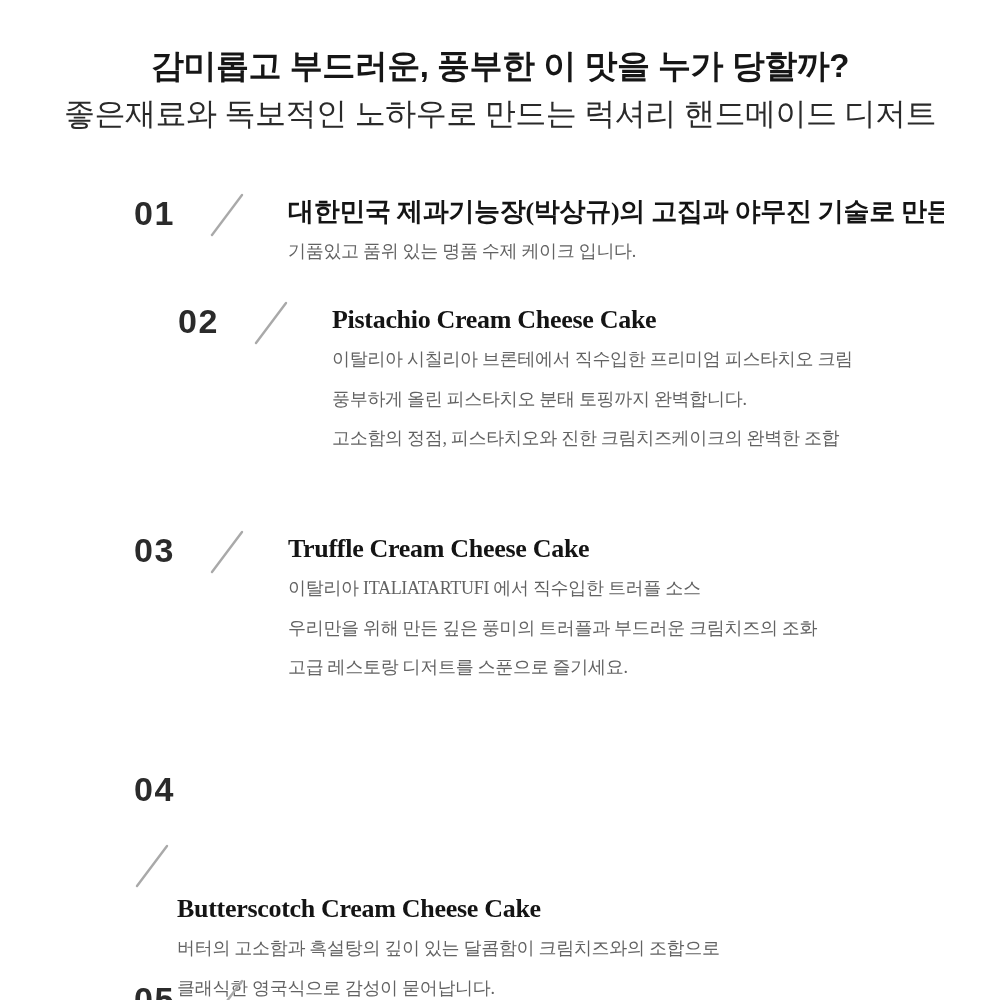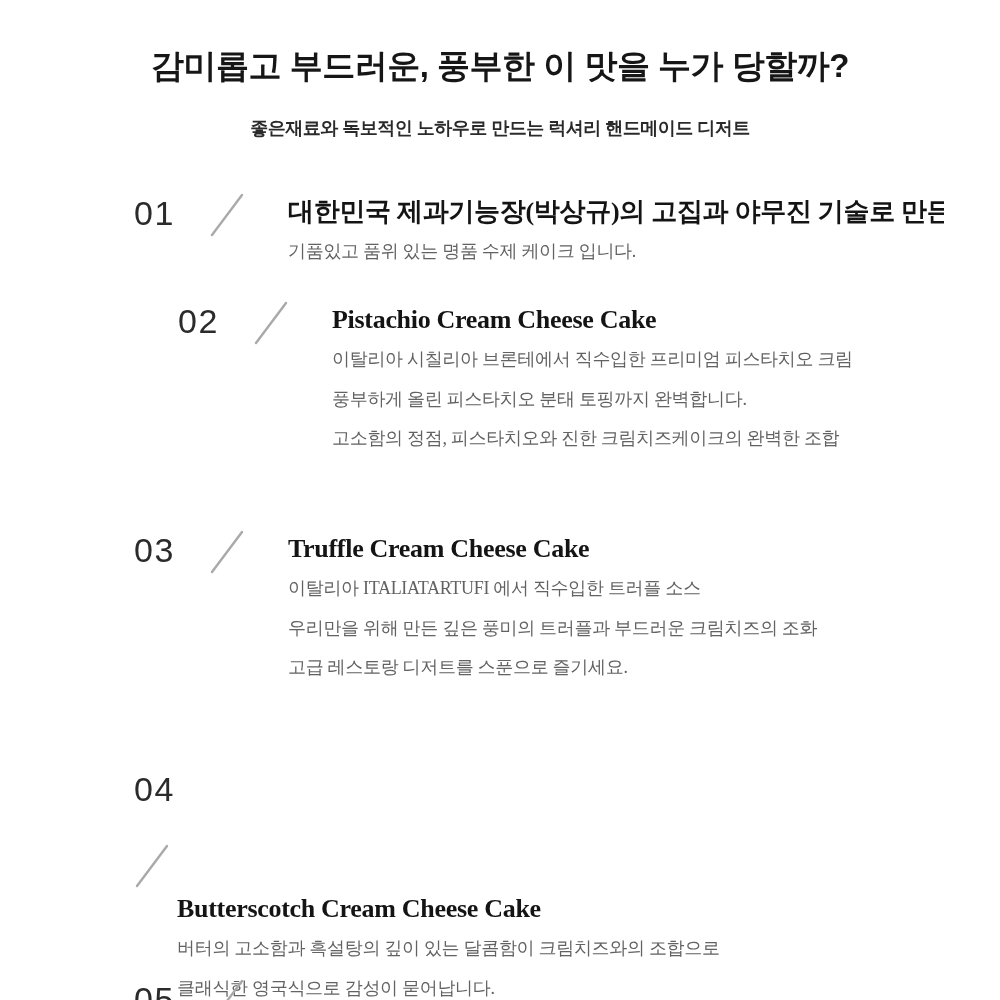--- a/index.html
+++ b/index.html
@@ -11,32 +11,32 @@
     background:var(--bg,#ffffff);
     overflow:hidden;
     font-family:"Liberation Sans","DejaVu Sans",sans-serif;
   }
   .header { position:absolute; top:46px; left:0; width:100%; text-align:center; }
   .title {
     font-size:33px; line-height:40px; font-weight:700;
     color:var(--title,#161616); letter-spacing:-0.5px;
   }
   .subtitle {
-    margin-top:27px; font-size:18px; line-height:30px; font-weight:700;
+    margin-top:13px; font-size:31px; line-height:30px; font-weight:400;
     color:var(--subtitle,#2a2a2a); letter-spacing:-0.5px;
   }
   .item { position:absolute; left:78px; display:flex; align-items:flex-start; }
   #item-01 { top:192px; }
   #item-02 { top:300px;margin-left:44px; }
   #item-03 { top:529px; }
   #item-04 { top:768px;flex-direction:column; }
   #item-05 { top:978px; }
   .num {
     flex:0 0 75px; width:75px;
-    font-size:34px; line-height:42px; font-weight:400;
+    font-size:34px; line-height:42px; font-weight:700;
     color:var(--number,#2b2b2b); letter-spacing:1.5px;
   }
   .slash-box { flex:0 0 36px; width:36px; height:46px; }
   .slash-line { stroke:var(--slash,#a9a9a9); stroke-width:2.4; stroke-linecap:round; }
   .content { margin-left:43px; width:742px;font-family:Liberation Serif, serif; }
   .heading {
     font-size:26px; line-height:40px; font-weight:700;
     color:var(--heading,#141414); letter-spacing:-0.3px;
   }
   .bline {

